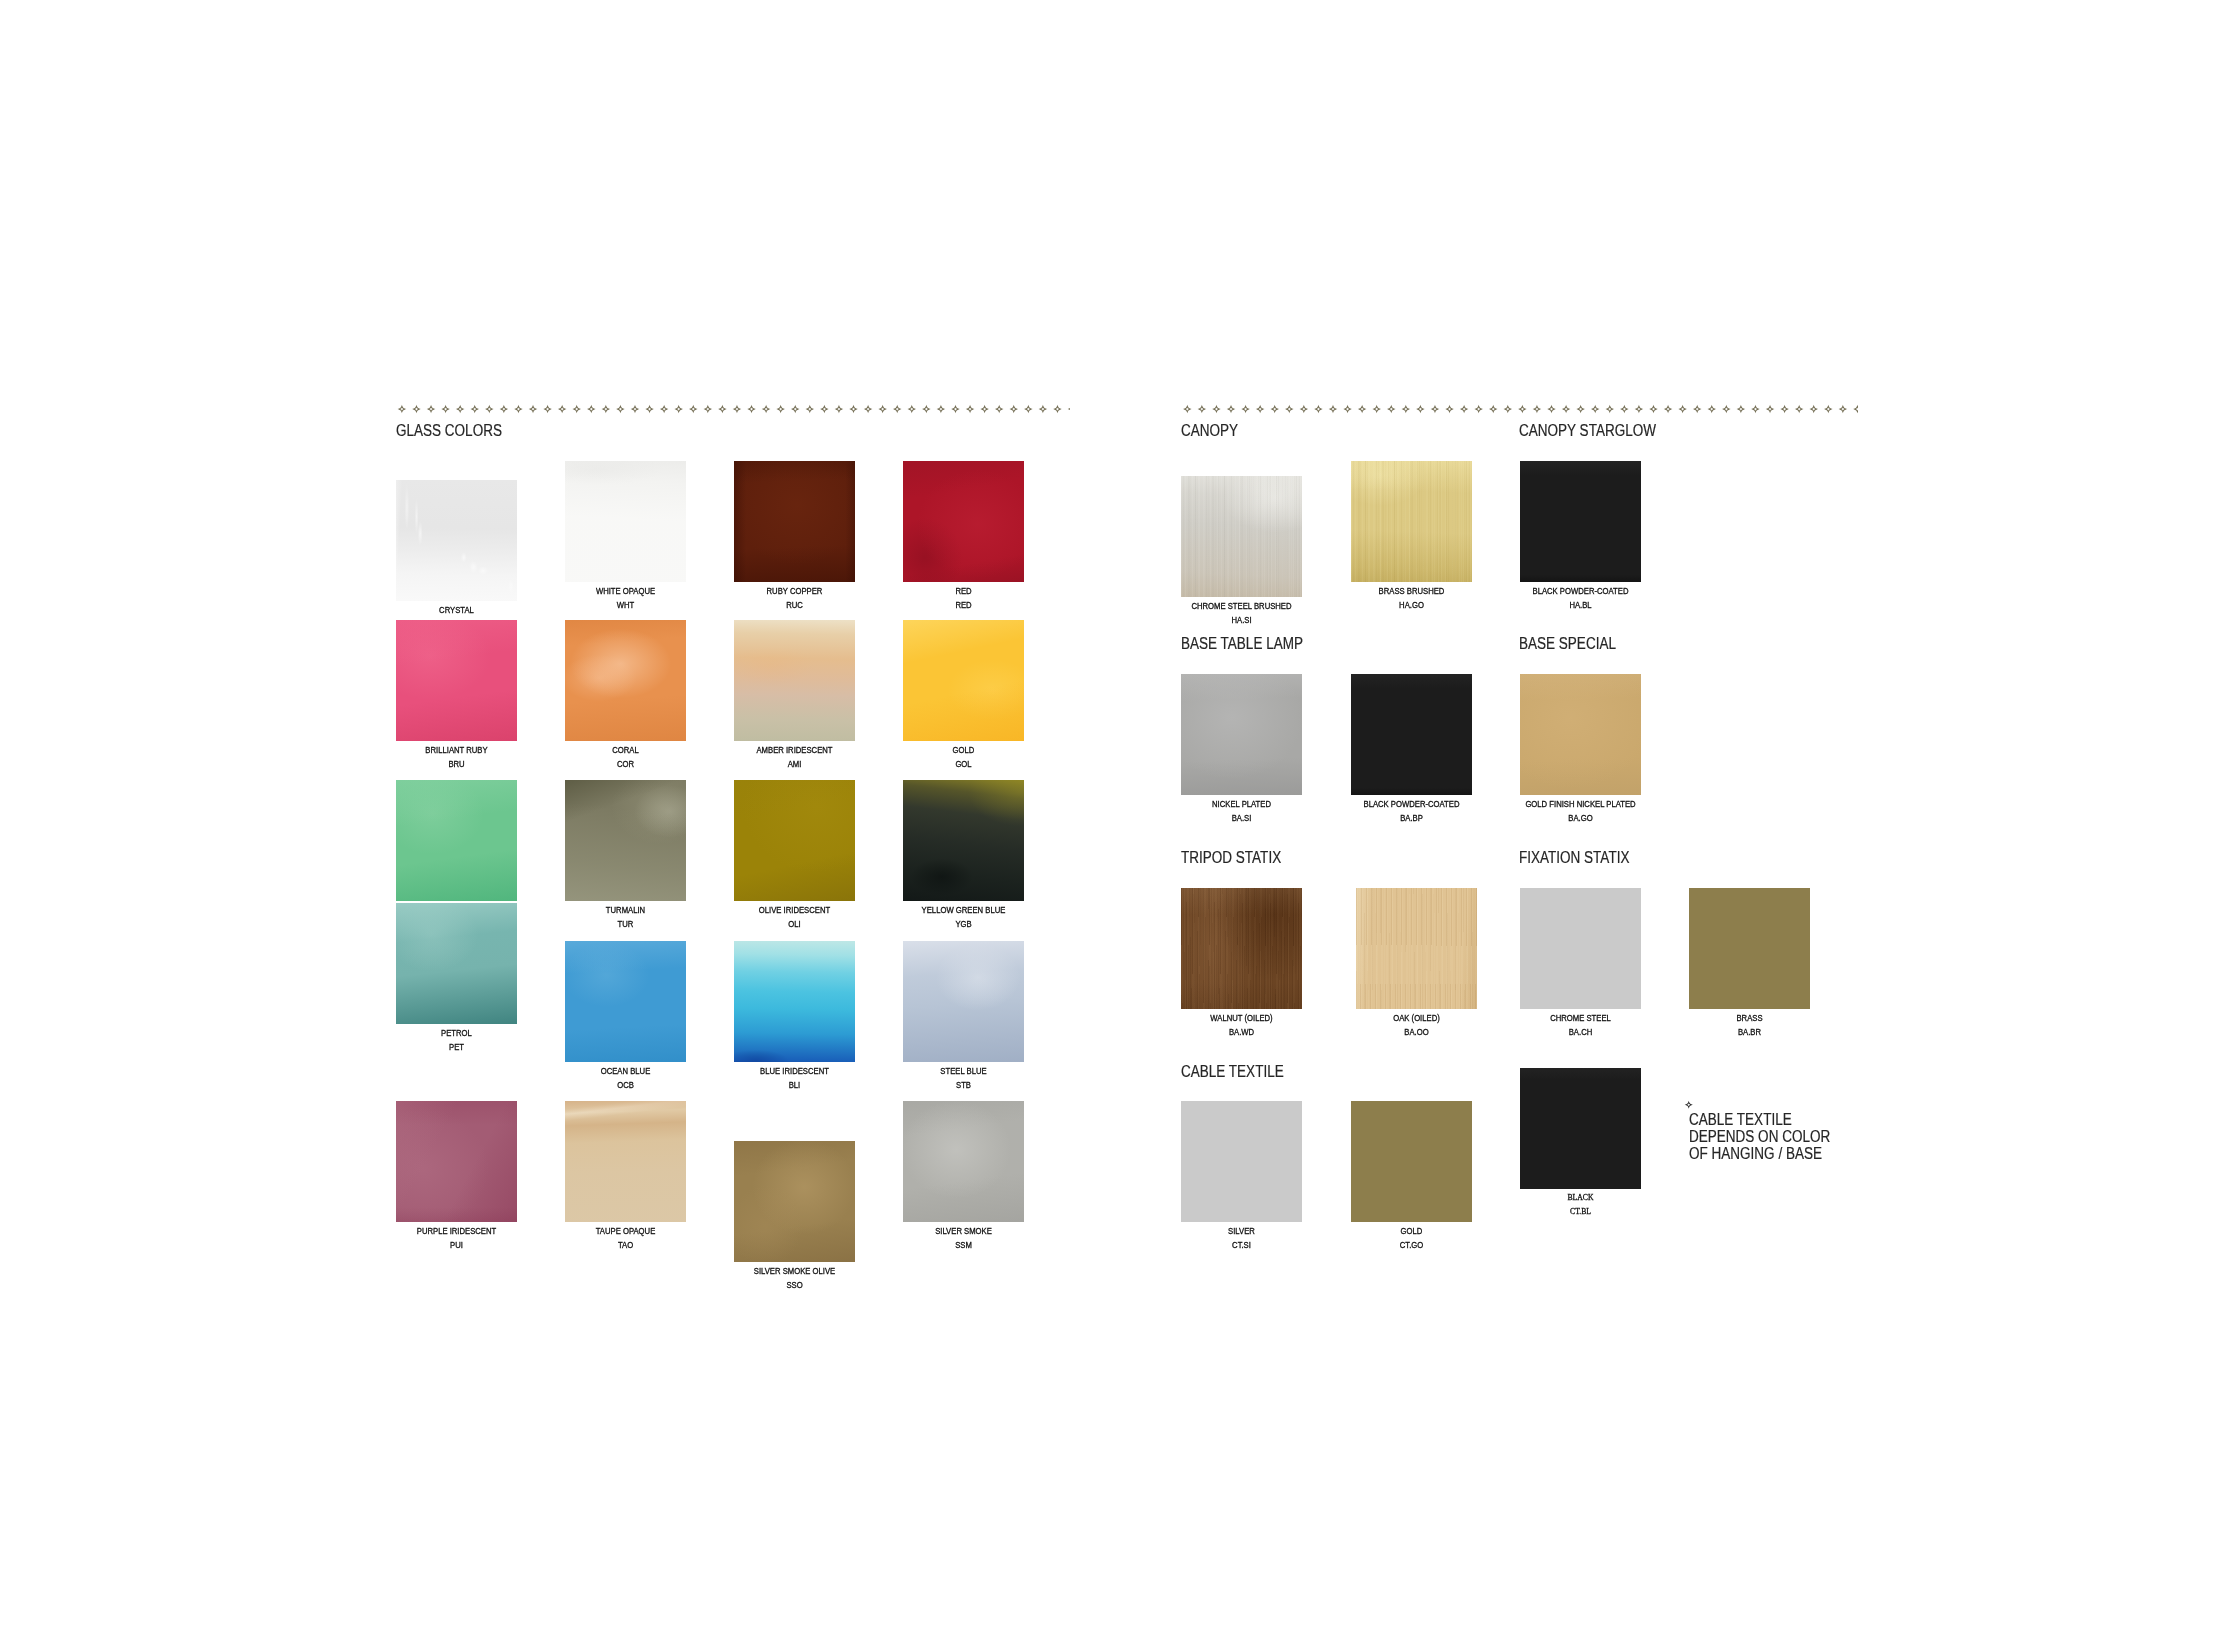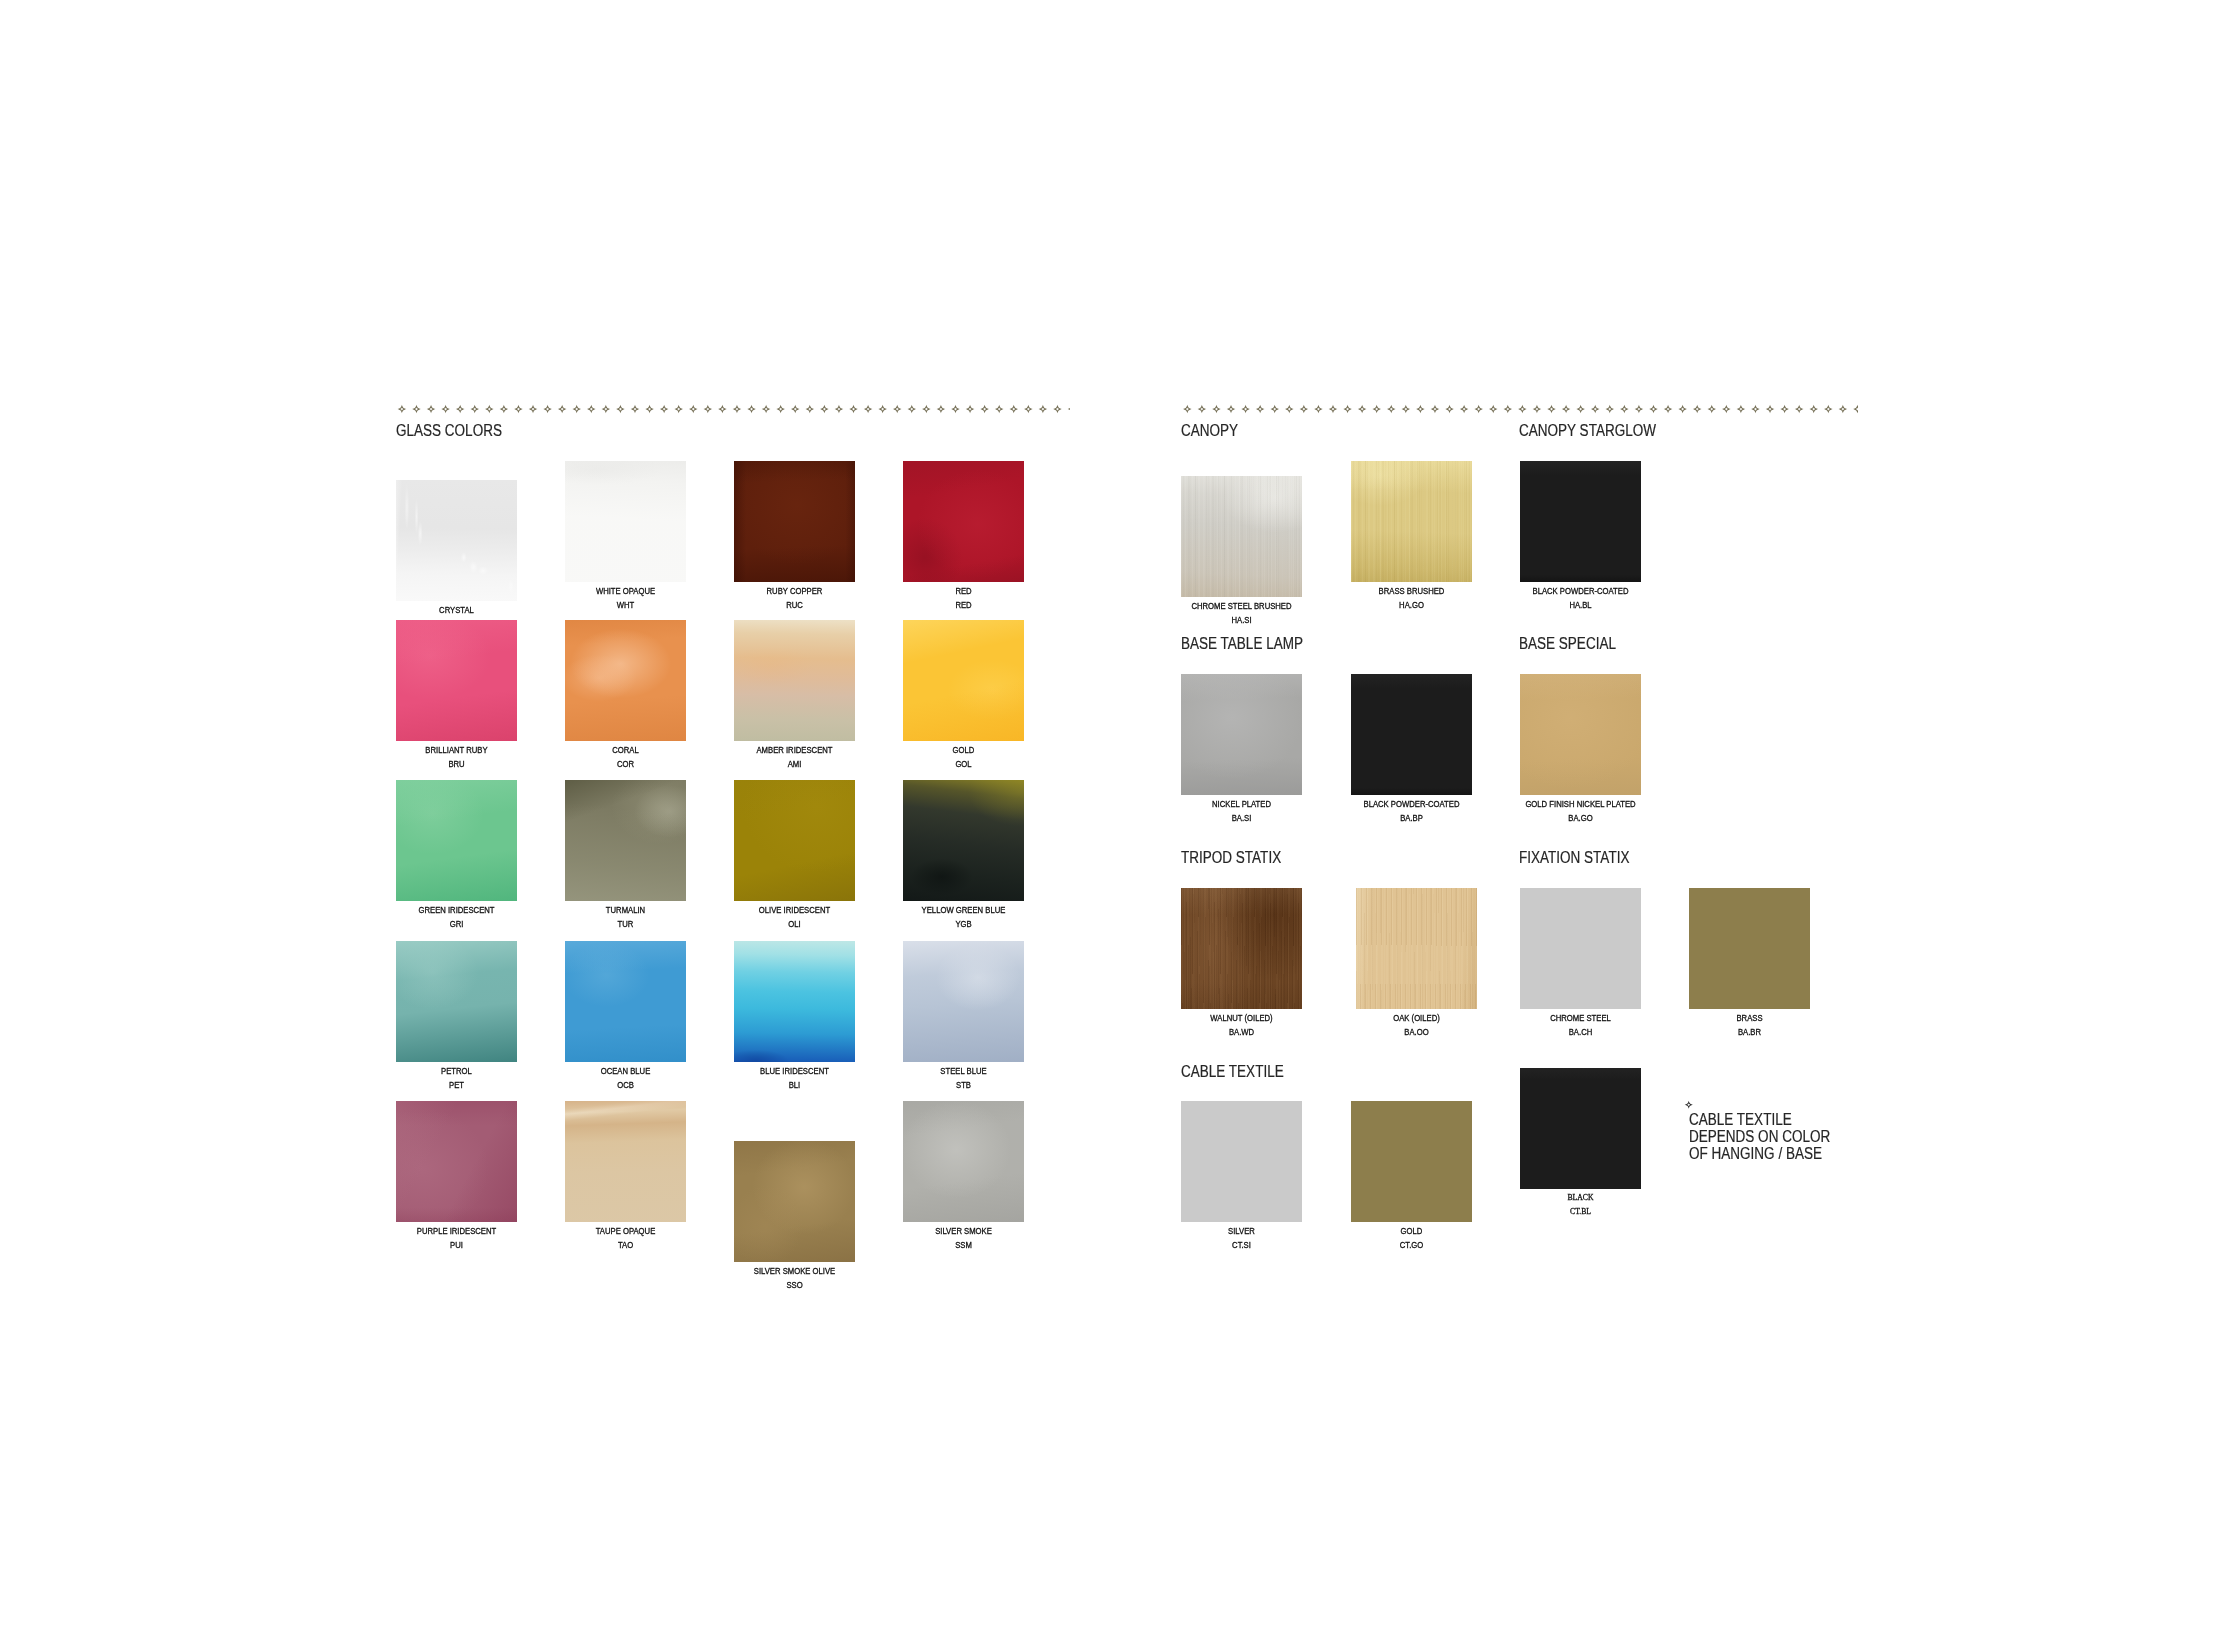--- a/index.html
+++ b/index.html
@@ -195,21 +195,21 @@
       <div class="cap n">OLIVE IRIDESCENT</div>
       <div class="cap c">OLI</div>
     </div>
 <div class="cell" style="left:903px;top:780px;">
       <div class="sw" style="background:#2e332c;">
         <i style="background:linear-gradient(187deg, rgba(150,140,36,.90) 0%, rgba(110,106,40,.62) 14%, rgba(58,64,46,.40) 30%, rgba(26,34,30,.40) 52%, rgba(16,24,22,.62) 76%, rgba(12,18,18,.80) 100%),radial-gradient(34% 20% at 32% 80%, rgba(0,0,0,.60), rgba(0,0,0,0) 76%),radial-gradient(60% 40% at 96% 10%, rgba(176,166,40,.45), rgba(0,0,0,0) 70%)"></i>
       </div>
       <div class="cap n">YELLOW GREEN BLUE</div>
       <div class="cap c">YGB</div>
     </div>
-<div class="cell" style="left:396px;top:941px;">
+<div class="cell" style="left:396px;top:903px;">
       <div class="sw" style="background:#76b3ad;">
         <i style="background:linear-gradient(174deg, rgba(168,214,206,.70) 0%, rgba(122,186,180,.30) 30%, rgba(0,0,0,0) 55%, rgba(20,94,92,.55) 100%),radial-gradient(50% 40% at 30% 26%, rgba(176,216,208,.45), rgba(0,0,0,0) 76%)"></i>
       </div>
       <div class="cap n">PETROL</div>
       <div class="cap c">PET</div>
     </div>
 <div class="cell" style="left:565px;top:941px;">
       <div class="sw" style="background:#3f9bd3;">
         <i style="background:linear-gradient(177deg, rgba(124,190,228,.42) 0%, rgba(0,0,0,0) 26%, rgba(0,0,0,0) 70%, rgba(28,124,186,.38) 100%),radial-gradient(46% 34% at 34% 28%, rgba(128,194,228,.30), rgba(0,0,0,0) 78%)"></i>
       </div>

